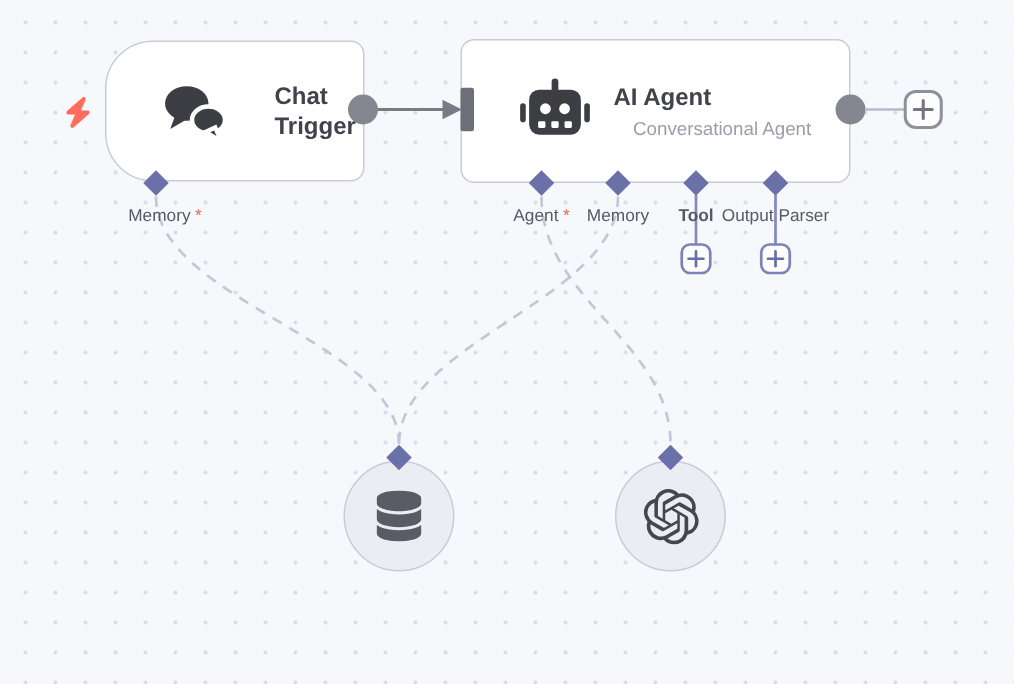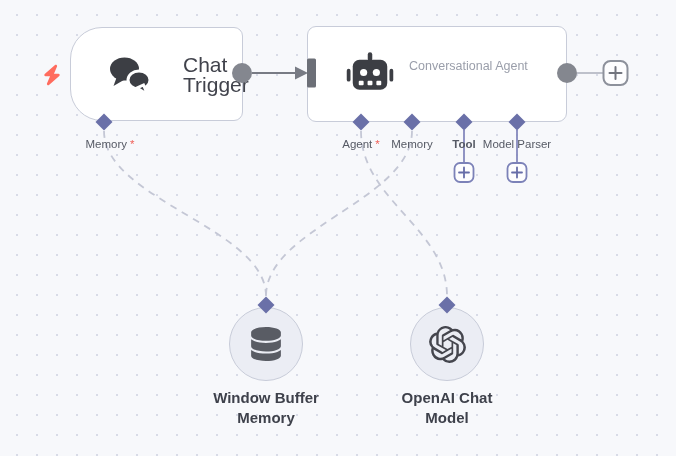--- a/index.html
+++ b/index.html
@@ -7,22 +7,22 @@
   .canvas{
     position:relative;width:676px;height:456px;overflow:hidden;
     background-color:#f7f8fb;
     background-image:radial-gradient(circle,#d8dbe7 1.1px,transparent 1.2px);
     background-size:20px 20px;background-position:7px 5px;
   }
   .node{position:absolute;background:#fff;border:1.5px solid #c8ccd9;z-index:1;}
   .node-trigger{left:70px;top:27px;width:173px;height:94px;border-radius:32px 9px 9px 32px;}
   .node-agent{left:307px;top:26px;width:260px;height:96px;border-radius:9px;}
   .node-icon{position:absolute;}
-  .node-title{font-size:21px;font-weight:400;color:#41434c;line-height:20px;}
-  .node-sub{font-size:12.5px;color:#9a9eaa;line-height:15px;margin-top:3px;white-space:nowrap;}
+  .node-title{font-size:16px;font-weight:700;color:#41434c;line-height:20px;}
+  .node-sub{font-size:12.5px;color:#9a9eaa;line-height:15px;margin-top:3px;white-space:nowrap;margin-left:13px;}
   .trigger-title{position:absolute;left:112px;top:27px;width:64px;}
   .agent-text{position:absolute;left:101px;top:29px;width:158px;}
   .svg-overlay{position:absolute;left:0;top:0;z-index:2;pointer-events:none;}
   .svg-overlay [data-interactable="true"]{pointer-events:auto;cursor:pointer;}
   .port-label{
     position:absolute;top:138px;transform:translateX(-50%);
     font-size:11.5px;color:#565a65;white-space:nowrap;z-index:3;
   }
   .star{color:#f0625a;margin-left:3px;}
   .circle-node{
@@ -72,20 +72,21 @@
         <rect x="1" y="22" width="5" height="17" rx="2.5"></rect>
         <rect x="58" y="22" width="5" height="17" rx="2.5"></rect>
       </g>
       <circle cx="23.5" cy="27" r="4.8" fill="#fff"></circle>
       <circle cx="40.5" cy="27" r="4.8" fill="#fff"></circle>
       <rect x="17" y="38" width="6.5" height="6" rx="1.2" fill="#fff"></rect>
       <rect x="28.75" y="38" width="6.5" height="6" rx="1.2" fill="#fff"></rect>
       <rect x="40.5" y="38" width="6.5" height="6" rx="1.2" fill="#fff"></rect>
     </svg>
     <div class="agent-text">
+      <div class="node-title" data-interactable="false">AI Agent</div>
       <div class="node-sub" data-interactable="false">Conversational Agent</div>
     </div>
   </div>
 
   <div class="circle-node circle-wbm" data-interactable="true">
     <svg style="width:30px;height:34px;" viewBox="0 0 448 512" data-interactable="false">
       <path fill="#595c64" d="M448 80v48c0 44.2-100.3 80-224 80S0 172.2 0 128V80C0 35.8 100.3 0 224 0S448 35.8 448 80zM393.2 214.7c20.8-7.4 39.9-16.9 54.8-28.6V288c0 44.2-100.3 80-224 80S0 332.2 0 288V186.1c14.9 11.8 34 21.2 54.8 28.6C99.7 230.7 159.5 240 224 240s124.3-9.3 169.2-25.3zM0 346.1c14.9 11.8 34 21.2 54.8 28.6C99.7 390.7 159.5 400 224 400s124.3-9.3 169.2-25.3c20.8-7.4 39.9-16.9 54.8-28.6V432c0 44.2-100.3 80-224 80S0 476.2 0 432V346.1z"></path>
     </svg>
   </div>
   <div class="circle-node circle-openai" data-interactable="true">
@@ -129,18 +130,16 @@
     <polygon points="464,113.5 472.5,122 464,130.5 455.5,122" fill="#6a70a8" data-interactable="true"></polygon>
     <polygon points="517,113.5 525.5,122 517,130.5 508.5,122" fill="#6a70a8" data-interactable="true"></polygon>
     <polygon points="266,296.5 274.5,305 266,313.5 257.5,305" fill="#6a70a8" data-interactable="true"></polygon>
     <polygon points="447,296.5 455.5,305 447,313.5 438.5,305" fill="#6a70a8" data-interactable="true"></polygon>
   </svg>
 
   <div class="port-label" style="left:110px;" data-interactable="false"><span>Memory</span><span class="star" data-interactable="false">*</span></div>
   <div class="port-label" style="left:361px;" data-interactable="false"><span>Agent</span><span class="star" data-interactable="false">*</span></div>
   <div class="port-label" style="left:412px;" data-interactable="false"><span>Memory</span></div>
   <div class="port-label" style="left:464px;font-weight:bold;" data-interactable="false"><span>Tool</span></div>
-  <div class="port-label" style="left:517px;" data-interactable="false"><span>Model Parser</span></div>
+  <div class="port-label" style="left:517px;" data-interactable="false"><span>Output Parser</span></div>
 
-  <div class="sub-label sub-label-wbm" data-interactable="false">Window Buffer Memory</div>
-  <div class="sub-label sub-label-openai" data-interactable="false">OpenAI Chat Model</div>
 
 </div>
 
 </body></html>

